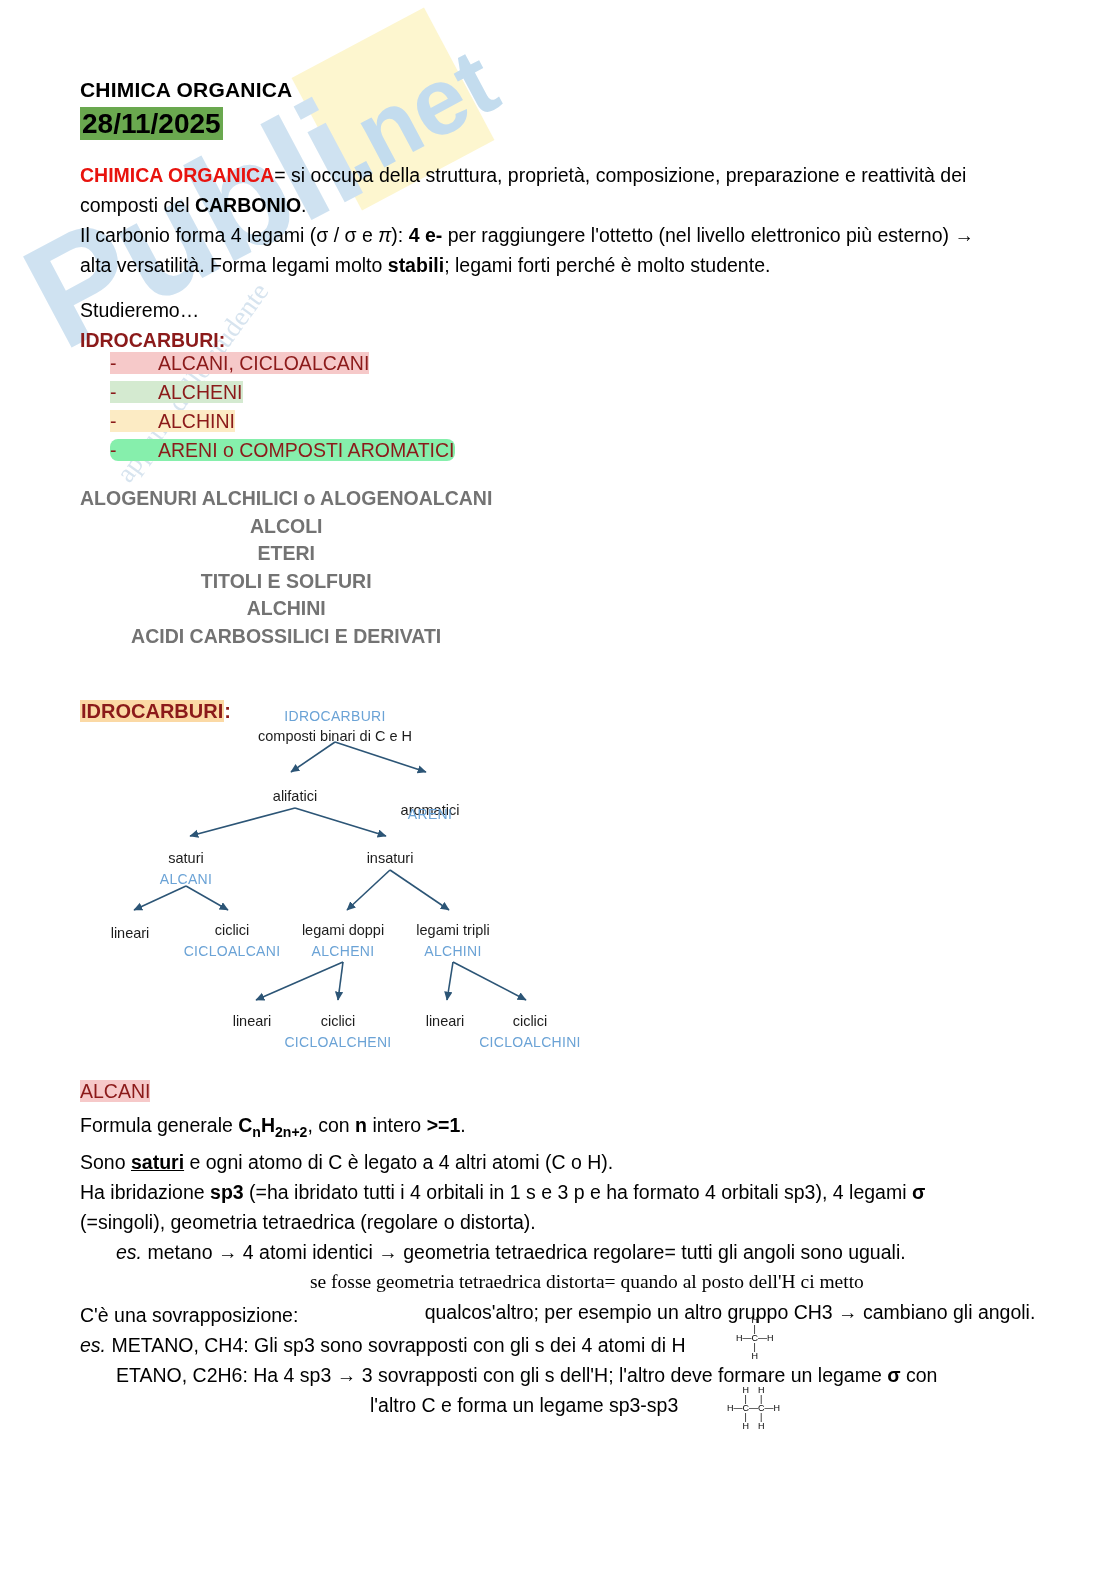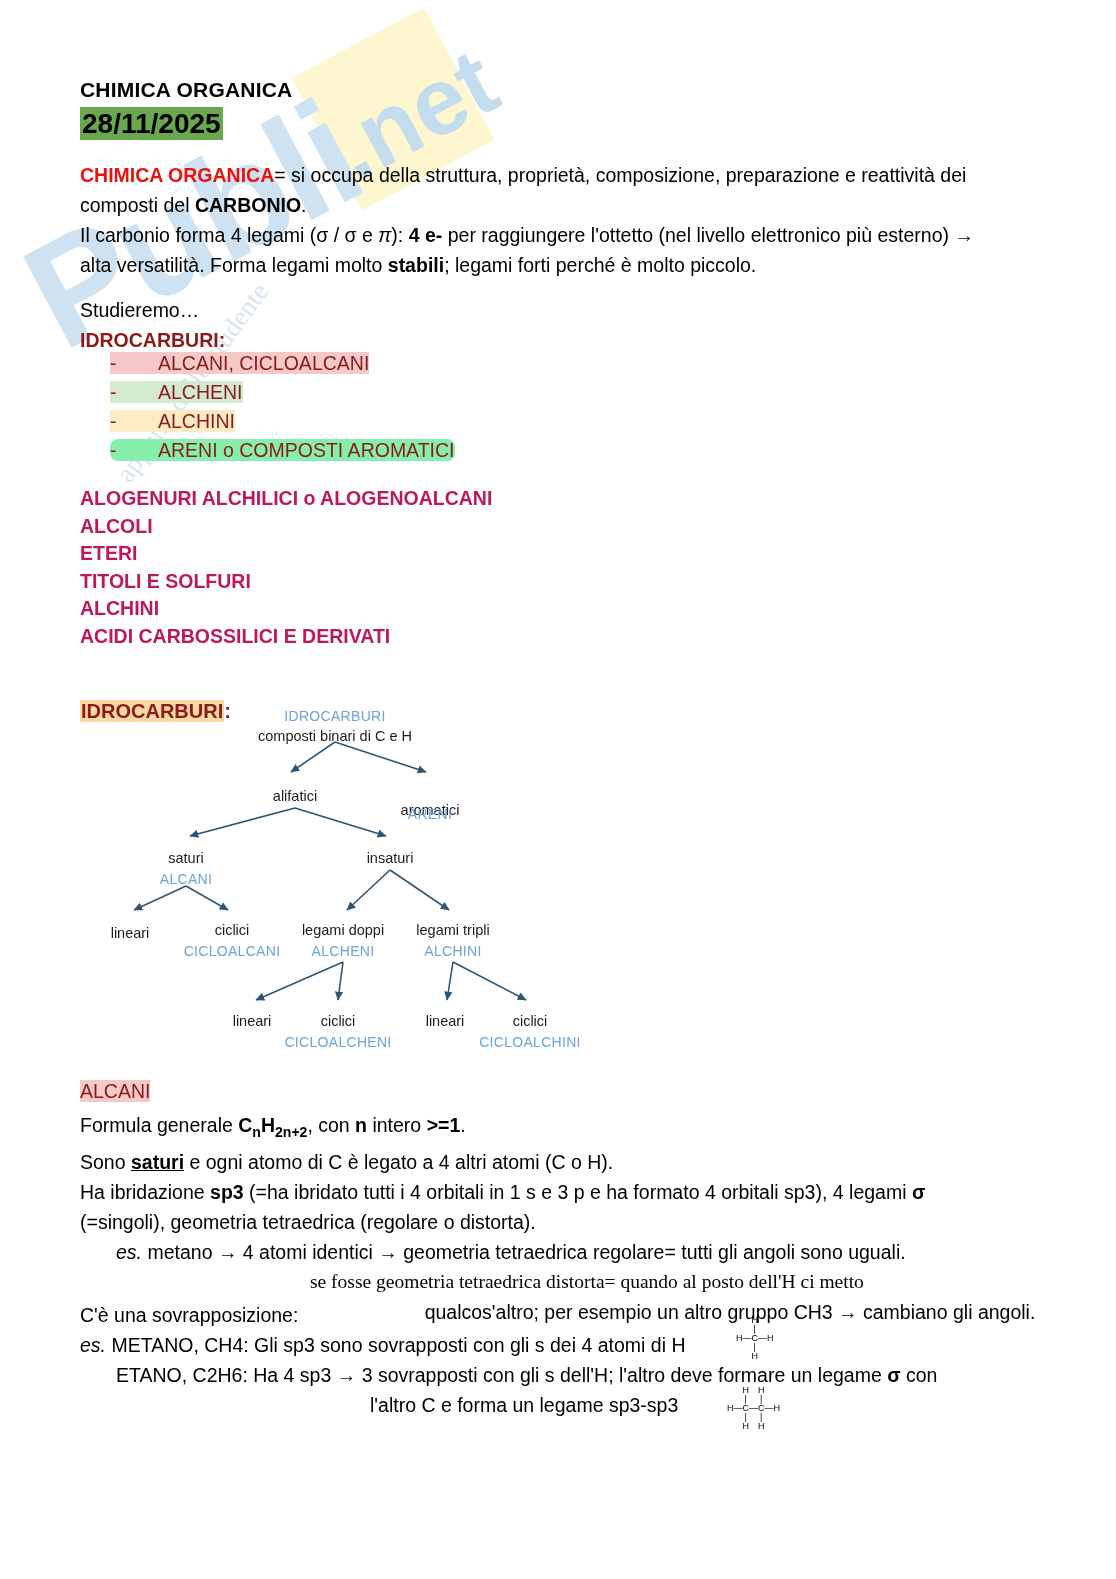--- a/index.html
+++ b/index.html
@@ -109,22 +109,23 @@
   .dash { display: inline-block; width: 48px; }
   .hl-pink   { background: #f6c9c9; }
   .hl-greenl { background: #d4ead0; }
   .hl-yellow { background: #fcebc4; }
   .hl-purple { background: #86efac; border-radius: 8px; }
 
   .redlist {
     left: 80px; top: 485px;
     font-size: 19.5px;
     line-height: 27.5px;
-    color: #be185d;
-    font-weight: bold;
+    color: #737373;
+    font-weight: bold;
+    text-align: center;
   }
 
   .idro-head {
     left: 80px; top: 700px;
     font-size: 20px;
     font-weight: bold;
     color: #8b1a1a;
   }
   .hl-orange { background: #fbd9a5; padding: 0 1px; }
 
@@ -195,21 +196,21 @@
 
   <div id="content">
 
     <div class="blk title">CHIMICA ORGANICA</div>
     <div class="blk date"><span class="hl-green">28/11/2025</span></div>
 
     <div class="blk para p1">
       <span class="red-bold">CHIMICA ORGANICA</span><span>= si occupa della struttura, proprietà, composizione, preparazione e reattività dei</span><br>
       <span>composti del </span><span class="b">CARBONIO</span><span>.</span><br>
       <span>Il carbonio forma 4 legami (σ / σ e </span><span class="it">π</span><span>): </span><span class="b">4 e-</span><span> per raggiungere l'ottetto (nel livello elettronico più esterno) →</span><br>
-      <span>alta versatilità. Forma legami molto </span><span class="b">stabili</span><span>; legami forti perché è molto piccolo.</span>
+      <span>alta versatilità. Forma legami molto </span><span class="b">stabili</span><span>; legami forti perché è molto studente.</span>
     </div>
 
     <div class="blk para p2">
       <span>Studieremo…</span><br>
       <span class="darkred-bold">IDROCARBURI:</span>
     </div>
 
     <div class="listitem" style="left:110px; top:352px;">
       <span class="hl-pink"><span class="dash">-</span><span>ALCANI, CICLOALCANI</span></span>
     </div>

